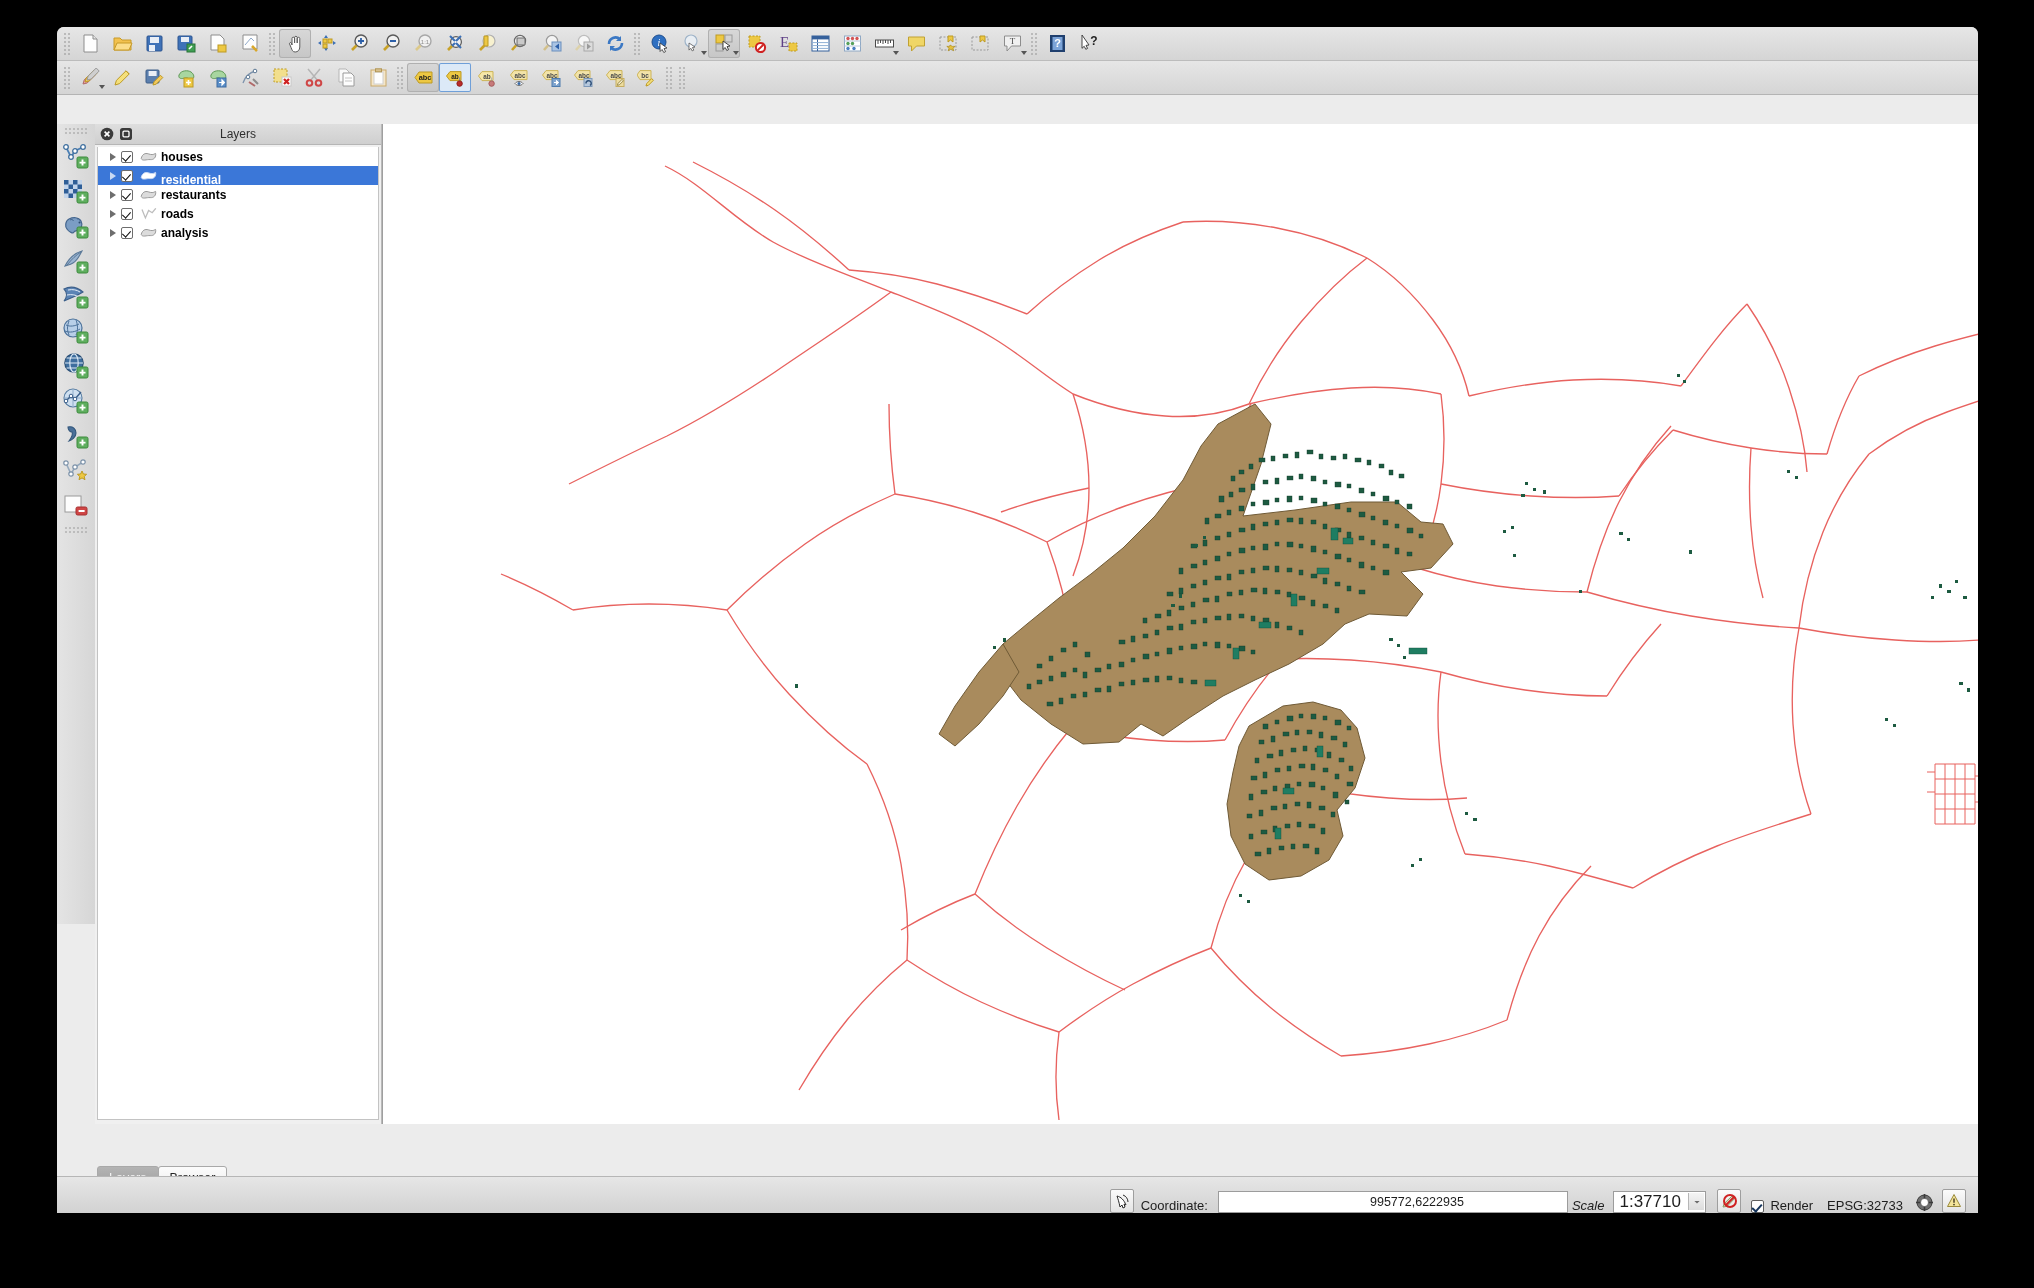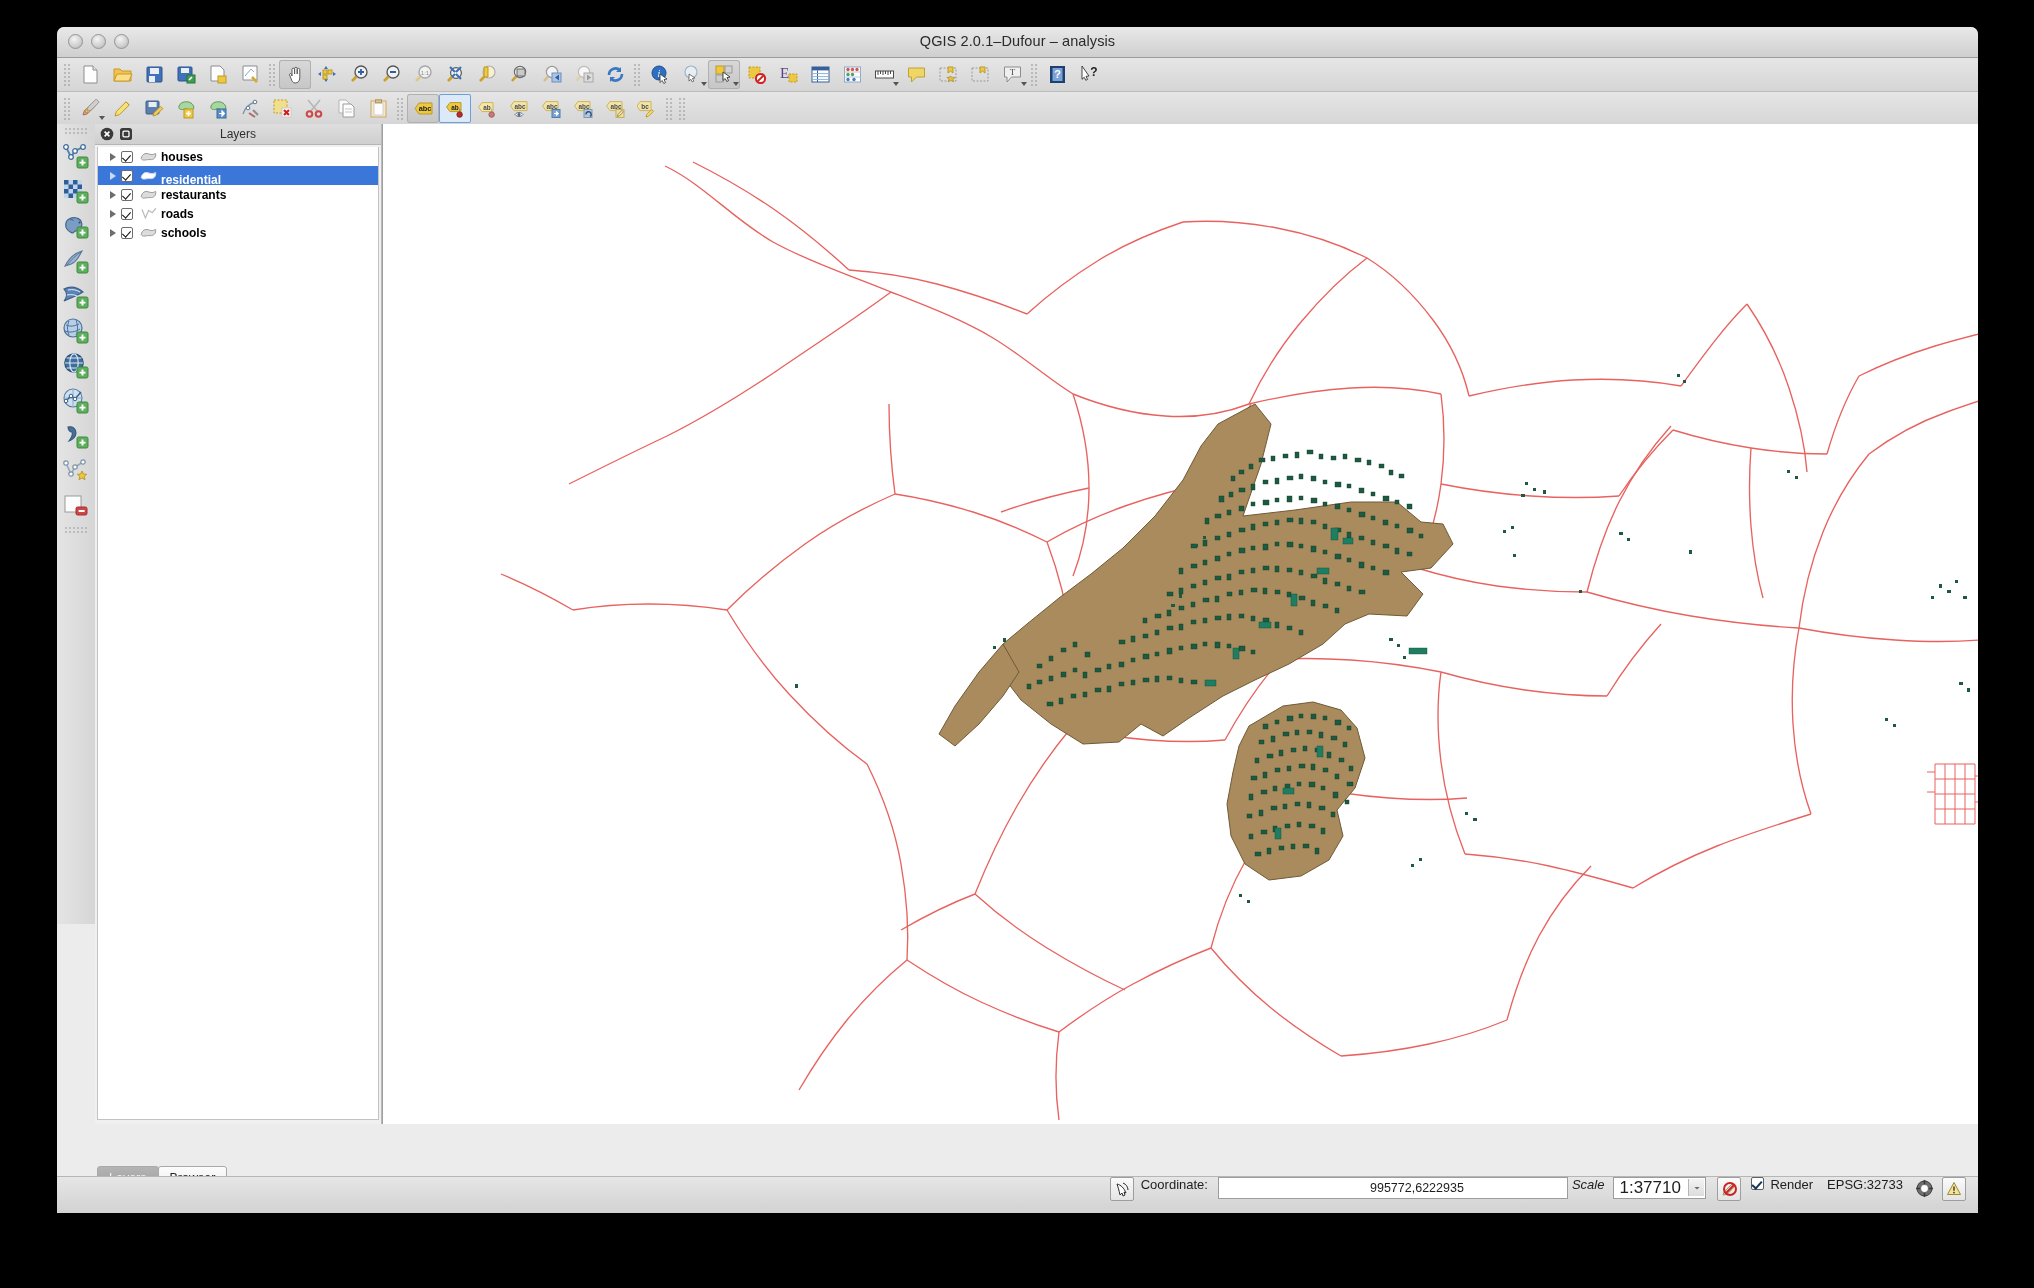--- a/index.html
+++ b/index.html
@@ -76,49 +76,41 @@
   .ptab.off{background:linear-gradient(#fcfcfc,#ededed);color:#232323;}
 
   
   #canvas{position:absolute;left:325px;top:97px;width:1596px;height:1000px;
      background:#fff;border-left:1px solid #9f9f9f;overflow:hidden;}
   #canvas svg{display:block;}
 
   
   #status{position:absolute;left:0;bottom:0;width:100%;height:36px;
      background:linear-gradient(#e6e6e6,#d2d2d2);border-top:1px solid #b6b6b6;
-     display:flex;align-items:flex-start;font-size:13px;color:#1d1d1d;}
+     display:flex;align-items:flex-end;font-size:13px;color:#1d1d1d;}
   #status .sp{flex:1;}
   .field{background:#fff;border:1px solid #9c9c9c;height:20px;line-height:20px;
      text-align:center;font-size:12.5px;padding-left:48px;}
   .combo{background:#fff;border:1px solid #9c9c9c;height:20px;display:flex;
      align-items:center;padding-left:5px;font-size:17px;width:86px;position:relative;}
   .combo .cbtn{position:absolute;right:1px;top:1px;width:15px;height:17px;
      background:linear-gradient(#f4f4f4,#dcdcdc);border-left:1px solid #b6b6b6;
      display:flex;align-items:center;justify-content:center;}
   .sqbtn{width:22px;height:22px;border:1px solid #9e9e9e;background:linear-gradient(#fbfbfb,#e4e4e4);
      display:flex;align-items:center;justify-content:center;border-radius:2px;}
   .rcbx{width:13px;height:13px;border:1px solid #5f5f5f;background:#fff;border-radius:2px;
      position:relative;box-sizing:border-box;}
   .rcbx:after{content:"";position:absolute;left:2px;top:1px;width:4px;height:8px;
      border:solid #16355c;border-width:0 2px 2px 0;transform:rotate(42deg);}
 </style>
 </head>
 <body>
 
 <div id="win">
 
-  <div id="titlebar">
-    <div class="wbtns">
-      <div class="wbtn"></div>
-      <div class="wbtn"></div>
-      <div class="wbtn"></div>
-    </div>
-    <div class="tt">QGIS 2.0.1–Dufour – analysis</div>
-  </div>
 
   <div class="tbrow">
     <div class="grip"></div>
 
     <div class="tbtn">
       <svg width="21" height="21" viewBox="0 0 21 21">
           <path d="M4 2h9l4 4v13H4z" fill="#fdfdfd" stroke="#8d8d8d"></path>
           <path d="M13 2v4h4" fill="#e6e6e6" stroke="#8d8d8d"></path>
         </svg>
     </div>
@@ -683,21 +675,21 @@
       <div class="lrow">
         <span class="exp">
             <i></i>
           </span>
         <span class="cbx"></span>
         <span class="lsym">
           <svg width="17" height="12" viewBox="0 0 17 12">
               <path d="M1.2 7.4c1-4.2 4-5.6 7-4.6s5 1.2 7.4-.4c.8 3.8-1.8 6.6-5.4 6.2S2.4 10.6 1.2 7.4z" fill="#dcdcdc" stroke="#9a9a9a"></path>
             </svg>
         </span>
-        <span class="lname">schools</span>
+        <span class="lname">analysis</span>
       </div>
 
     </div>
   </div>
 
   <div id="paneltabs">
     <div class="ptab on">Layers</div>
     <div class="ptab off">Browser</div>
   </div>
 

